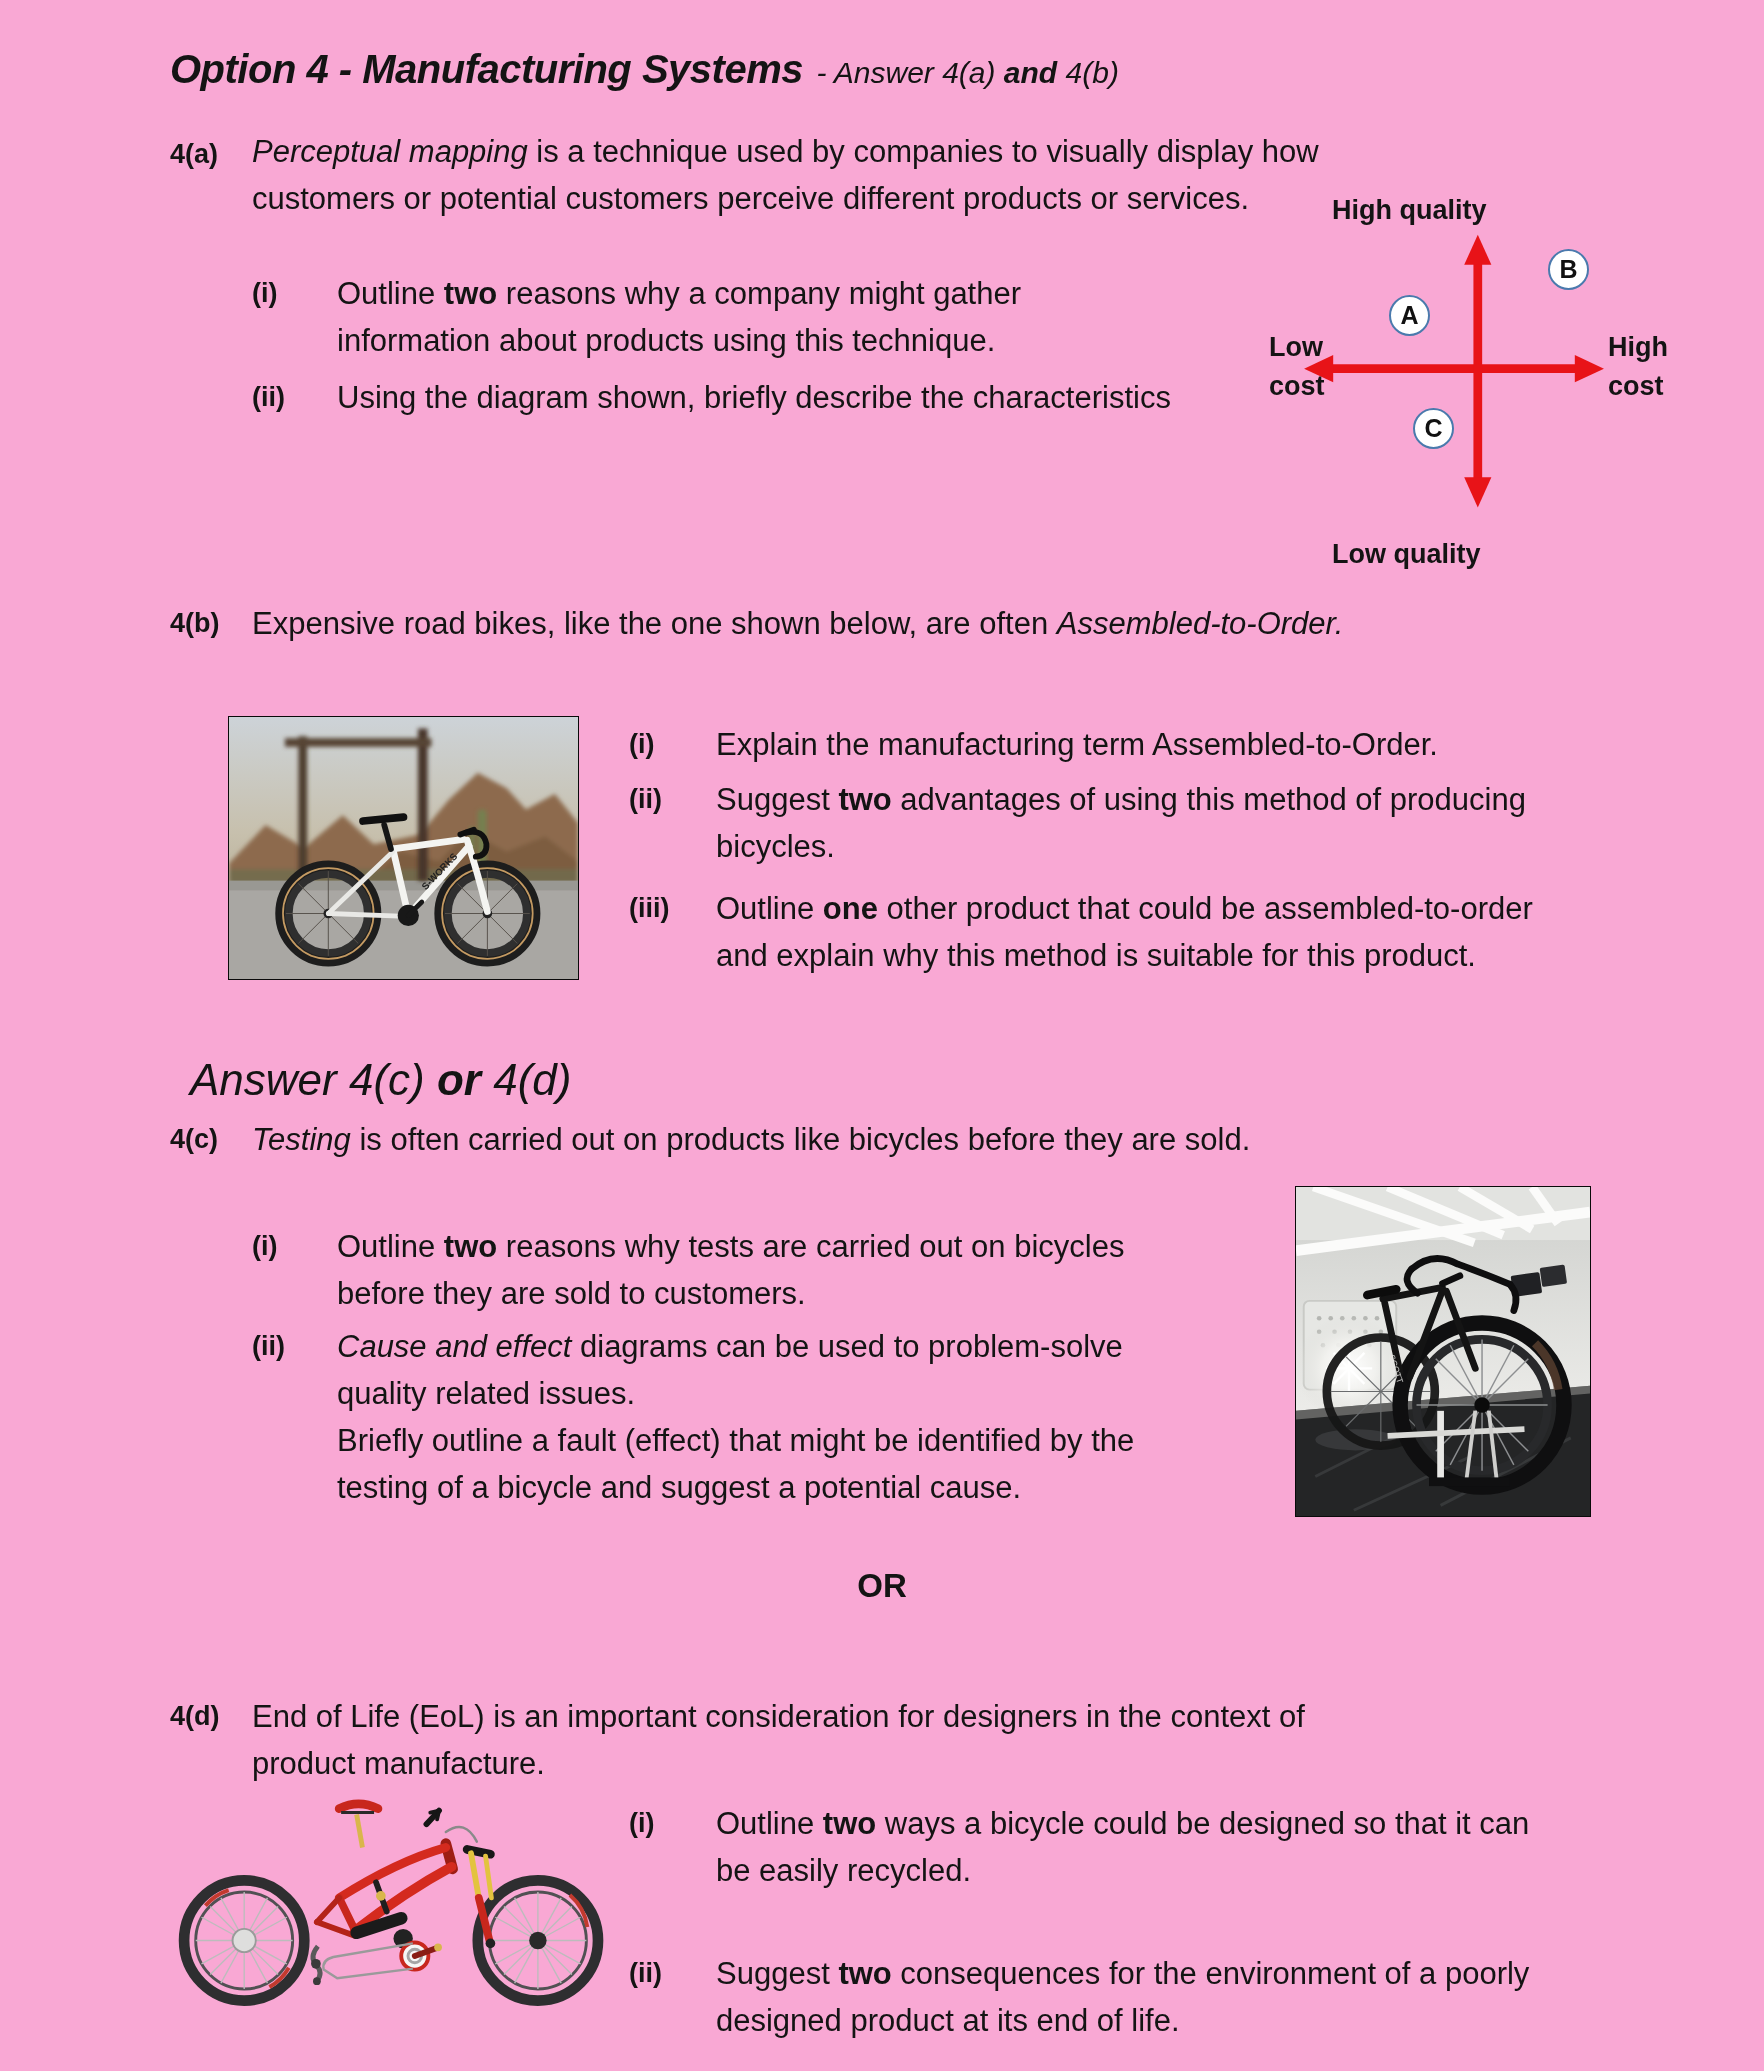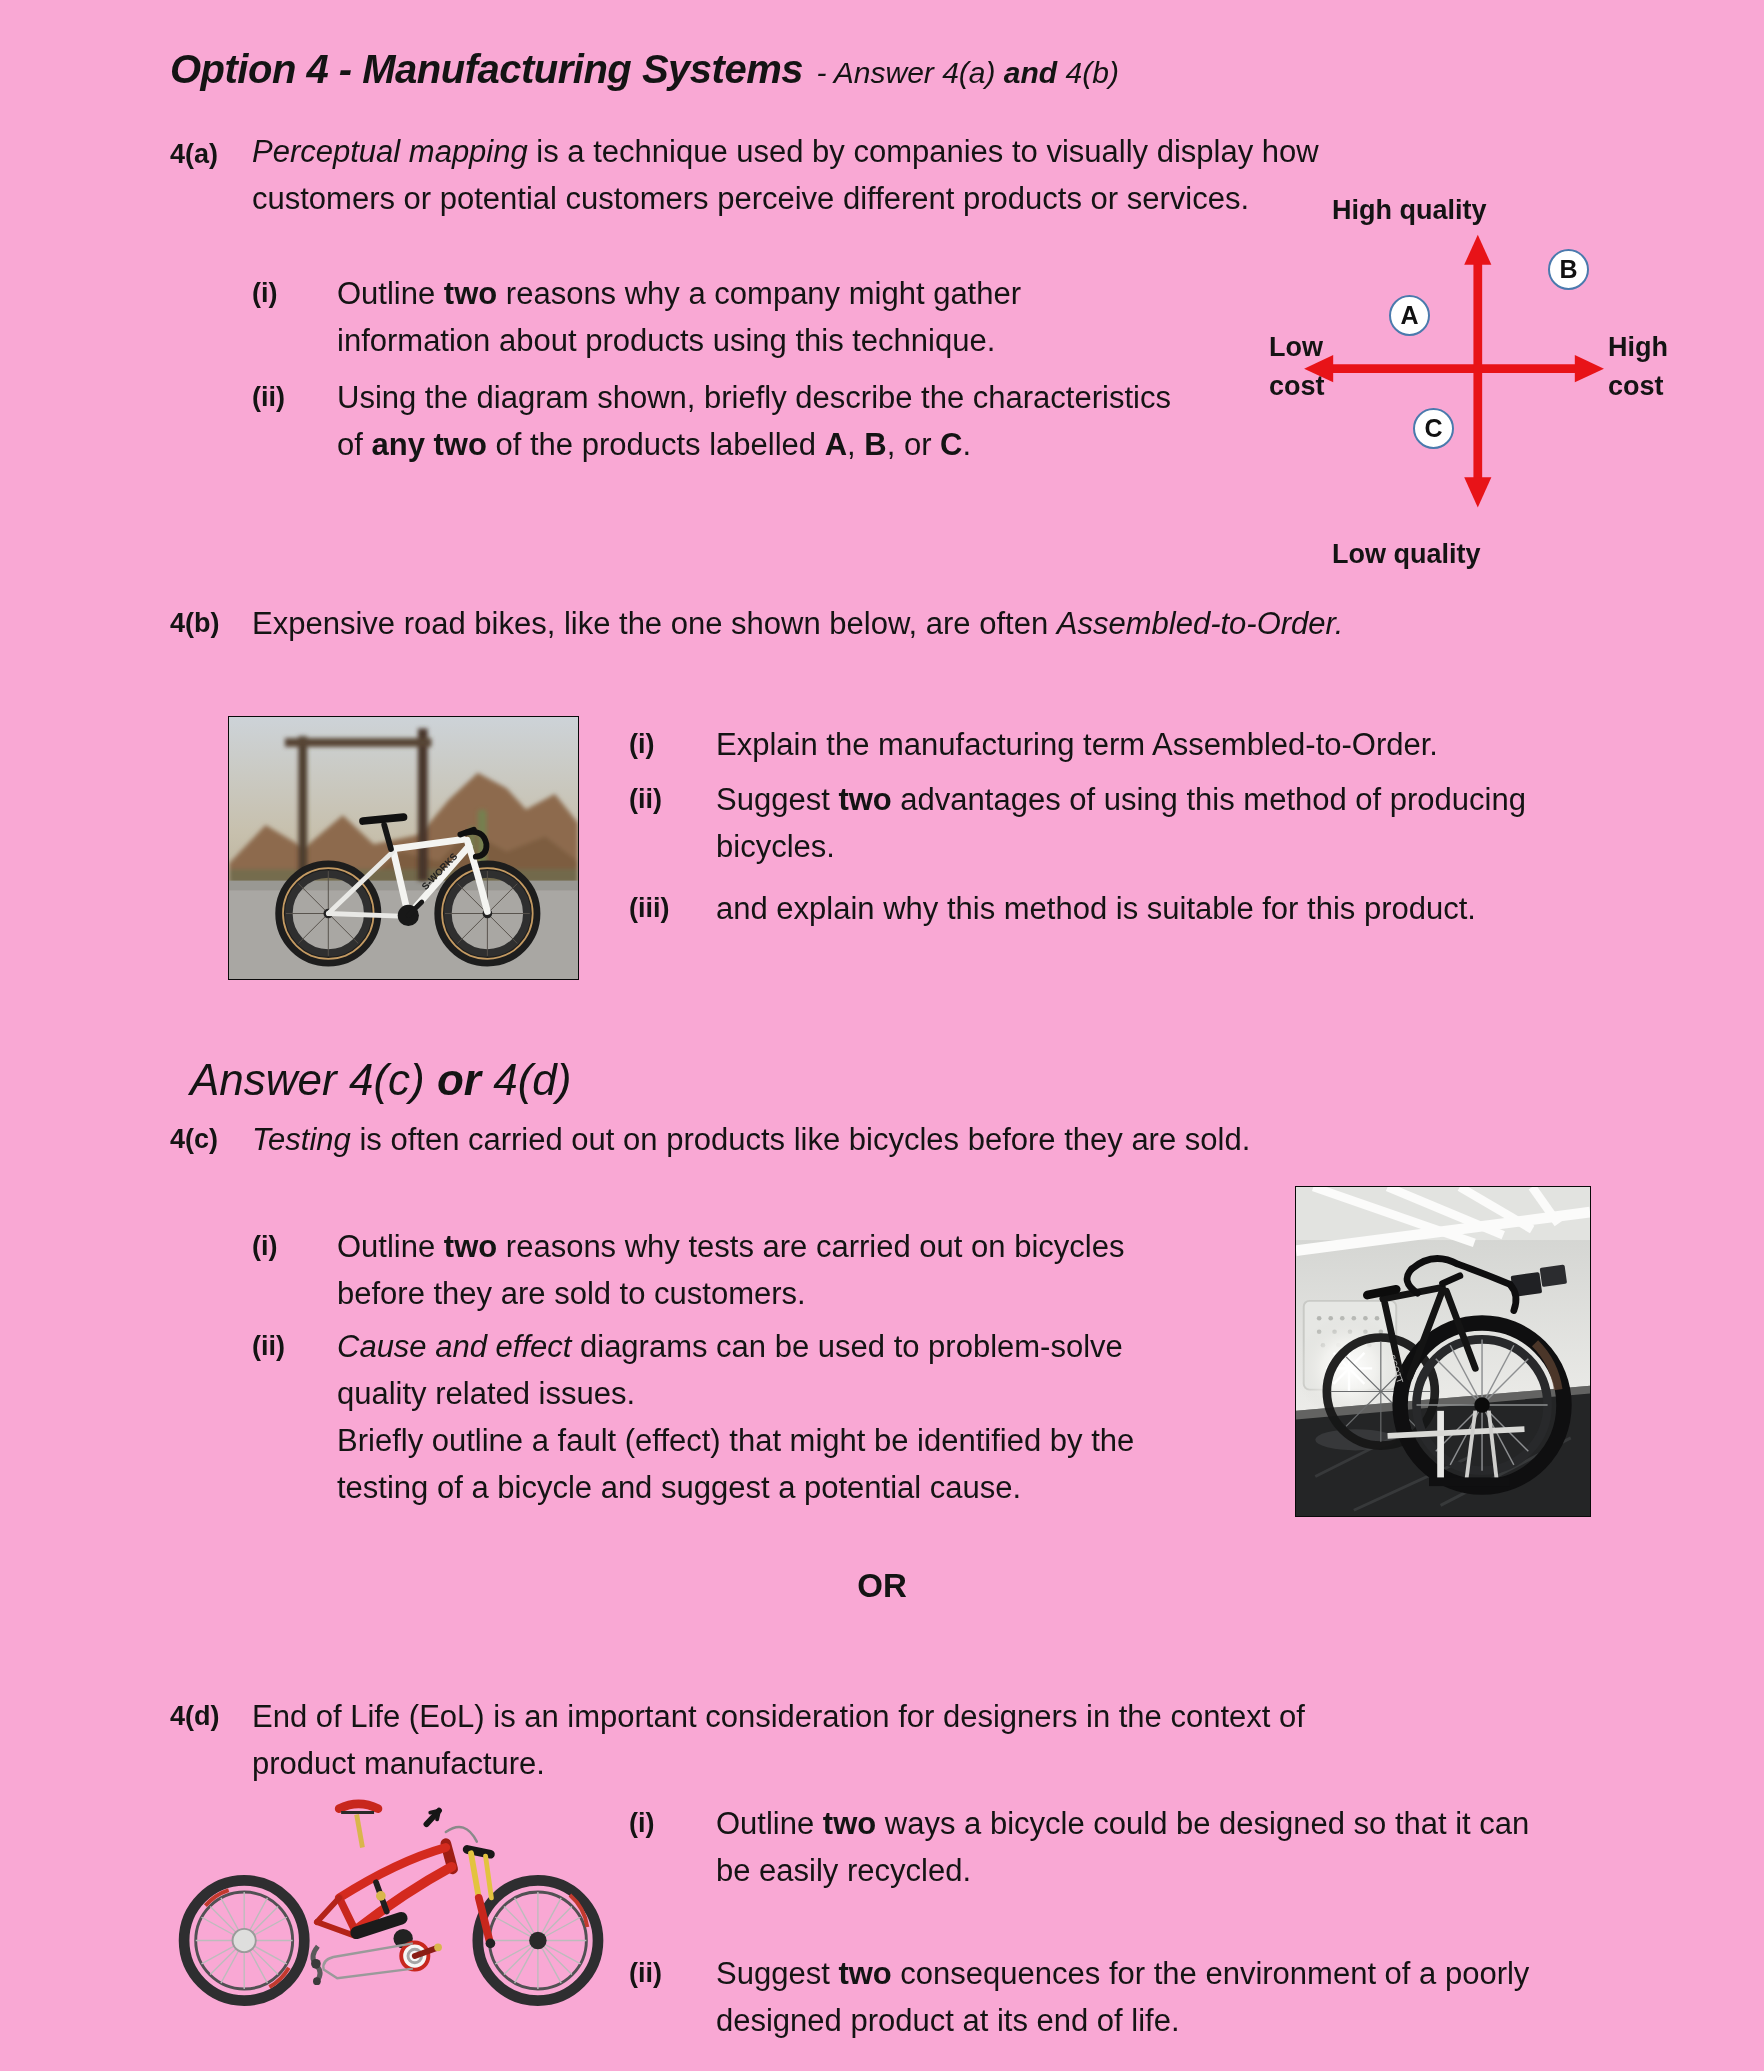--- a/index.html
+++ b/index.html
@@ -40,21 +40,20 @@
 
   <div class="abs lbl" style="left:252px;top:270px;">(i)</div>
   <div class="abs" style="left:337px;top:270px;">
     <div class="line"><span>Outline </span><span class="b">two</span><span> reasons why a company might gather</span></div>
     <div class="line"><span>information about products using this technique.</span></div>
   </div>
 
   <div class="abs lbl" style="left:252px;top:374px;">(ii)</div>
   <div class="abs" style="left:337px;top:374px;">
     <div class="line"><span>Using the diagram shown, briefly describe the characteristics</span></div>
-    <div class="line"><span>of </span><span class="b">any two</span><span> of the products labelled </span><span class="b">A</span><span>, </span><span class="b">B</span><span>, or </span><span class="b">C</span><span>.</span></div>
   </div>
 
   <div class="abs" style="left:1242px;top:189px;width:524px;height:369px;">
     <svg width="524" height="369" viewBox="0 0 540 380">
       <line x1="92" y1="185" x2="345" y2="185" stroke="#e81318" stroke-width="9"></line>
       <polygon points="64,185 94,171 94,199" fill="#e81318"></polygon>
       <polygon points="373,185 343,171 343,199" fill="#e81318"></polygon>
       <line x1="243" y1="76" x2="243" y2="300" stroke="#e81318" stroke-width="9"></line>
       <polygon points="243,47 229,78 257,78" fill="#e81318"></polygon>
       <polygon points="243,328 229,297 257,297" fill="#e81318"></polygon>
@@ -156,20 +155,21 @@
   </div>
 
   <div class="abs lbl" style="left:629px;top:776px;">(ii)</div>
   <div class="abs" style="left:716px;top:776px;">
     <div class="line"><span>Suggest </span><span class="b">two</span><span> advantages of using this method of producing</span></div>
     <div class="line"><span>bicycles.</span></div>
   </div>
 
   <div class="abs lbl" style="left:629px;top:885px;">(iii)</div>
   <div class="abs" style="left:716px;top:885px;">
+    <div class="line"><span>Outline </span><span class="b">one</span><span> other product that could be assembled-to-order</span></div>
     <div class="line"><span>and explain why this method is suitable for this product.</span></div>
   </div>
 
   <div class="abs" style="left:170px;top:1056px;font-size:44px;line-height:47px;white-space:nowrap;margin-left:20px;"><span class="i">Answer 4(c) </span><span class="b i">or</span><span class="i"> 4(d)</span></div>
 
   <div class="abs lbl" style="left:170px;top:1116px;">4(c)</div>
   <div class="abs" style="left:252px;top:1116px;">
     <div class="line"><span class="i">Testing</span><span> is often carried out on products like bicycles before they are sold.</span></div>
   </div>
 

